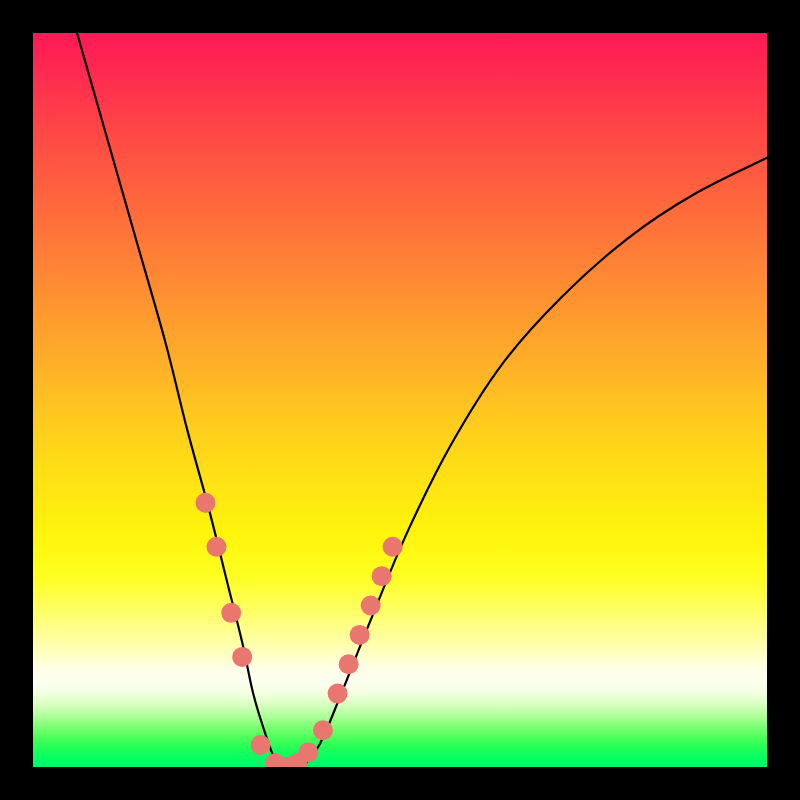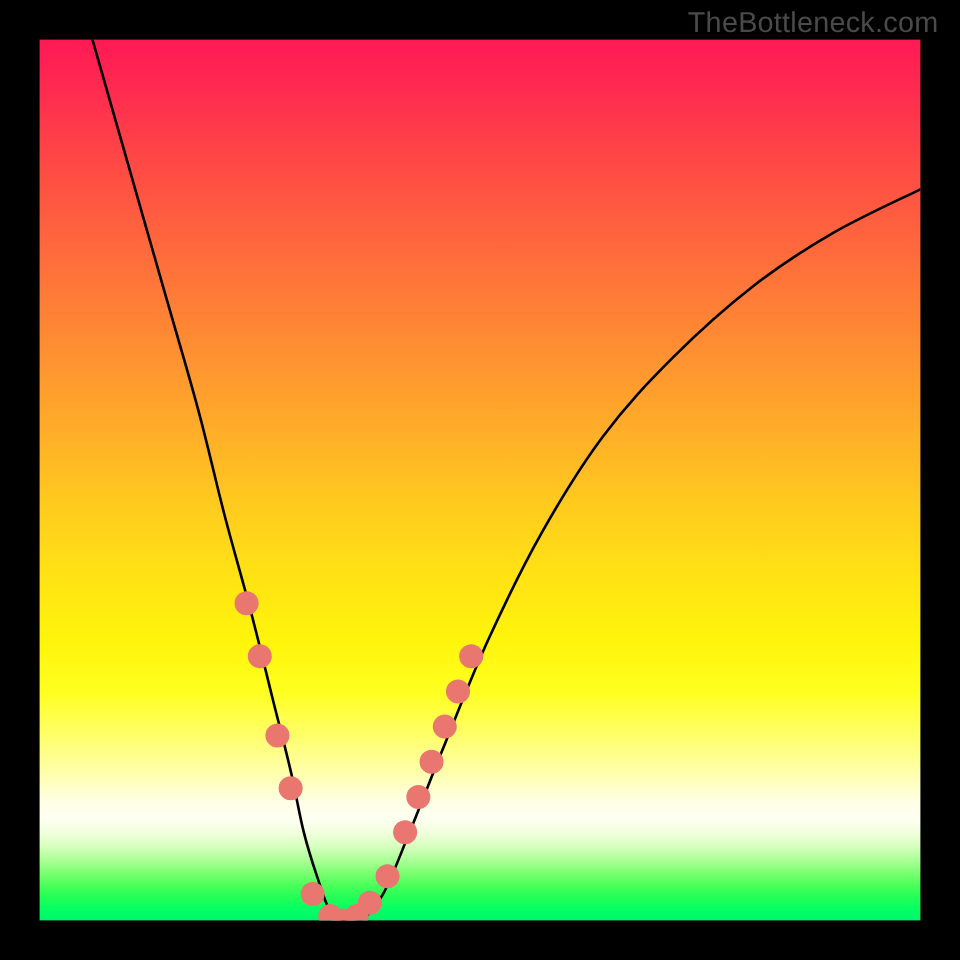--- a/index.html
+++ b/index.html
@@ -65,21 +65,20 @@
     left: 0;
     top: 0;
     width: 734px;
     height: 734px;
   }
 </style>
 </head>
 <body>
 
 <div class="frame">
-  <div class="watermark">TheBottleneck.com</div>
 
   <div class="plot">
     <svg class="curve" viewBox="0 0 734 734" preserveAspectRatio="none">
       <path id="curve-path" fill="none" stroke="#000000" stroke-width="2.2" stroke-linecap="round" stroke-linejoin="round" d="M 44.04 0 C 49.324799999999996 18.496799999999997, 62.830400000000004 65.7664, 73.4 102.75999999999999 C 83.96960000000001 139.75359999999998, 92.19040000000001 168.52639999999997, 102.76 205.51999999999998 C 113.3296 242.5136, 122.8716 273.9288, 132.12 308.28000000000003 C 141.3684 342.63120000000004, 146.2128 365.9724, 154.14 396.36 C 162.06719999999999 426.74760000000003, 168.89339999999999 449.3548, 176.16 477.1 C 183.4266 504.84520000000003, 188.5646 526.7184, 194.51000000000002 550.5 C 200.45540000000003 574.2816, 204.56579999999997 589.402, 209.18999999999997 609.22 C 213.81419999999997 629.038, 216.23639999999997 644.7456000000001, 220.2 660.6 C 224.1636 676.4544, 227.2464 685.4091999999999, 231.21 697.3 C 235.17360000000002 709.1908, 238.2564 720.054, 242.22 726.66 C 246.18359999999998 733.266, 248.6058 732.6788, 253.23 734 C 257.8542 735.3212, 261.96459999999996 737.9636, 267.90999999999997 734 C 273.8554 730.0364, 278.9934 725.192, 286.26 711.98 C 293.5266 698.768, 299.03159999999997 683.0604000000001, 308.28 660.6 C 317.5284 638.1396, 325.7492 616.2664000000001, 337.64 587.2 C 349.5308 558.1336, 359.80680000000007 530.8288, 374.34000000000003 499.12 C 388.8732 467.4112, 401.20439999999996 441.42760000000004, 418.37999999999994 411.04 C 435.5555999999999 380.6524, 449.942 356.72399999999993, 469.76 330.29999999999995 C 489.578 303.876, 506.0196 286.7004, 528.48 264.24 C 550.9404000000001 241.77960000000002, 570.7584 224.0168, 594.5400000000001 205.51999999999998 C 618.3216000000001 187.02319999999997, 635.4972 176.0132, 660.6 161.48000000000002 C 685.7028 146.94680000000002, 720.788 131.38599999999997, 734 124.77999999999997"></path>
       <g id="markers-group">
           <circle cx="172.48999999999998" cy="469.76" r="10" fill="#e9766f"></circle>
           <circle cx="183.5" cy="513.8" r="10" fill="#e9766f"></circle>
           <circle cx="198.18" cy="579.86" r="10" fill="#e9766f"></circle>
           <circle cx="209.18999999999997" cy="623.9" r="10" fill="#e9766f"></circle>
           <circle cx="227.54" cy="711.98" r="10" fill="#e9766f"></circle>

